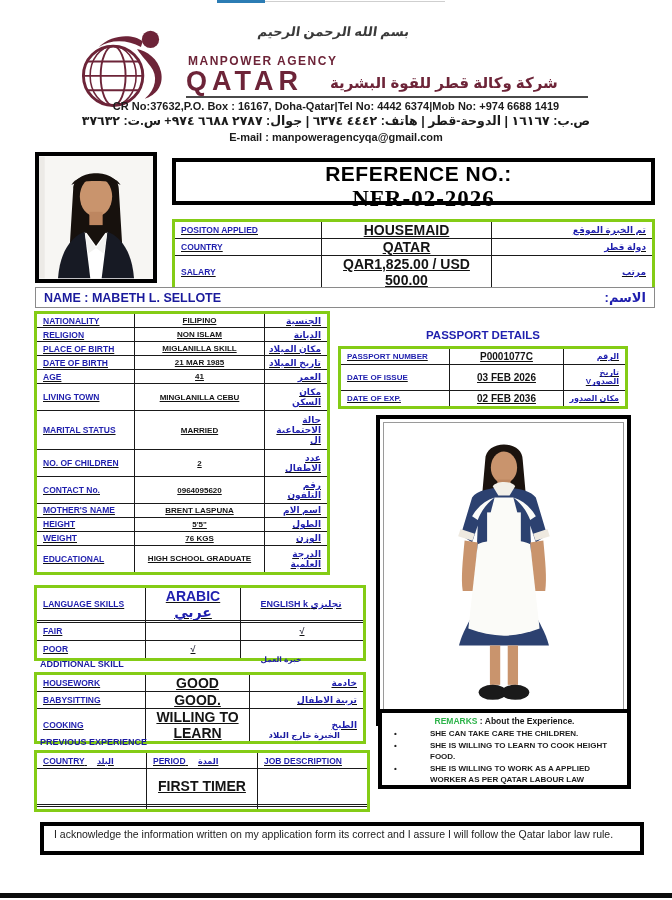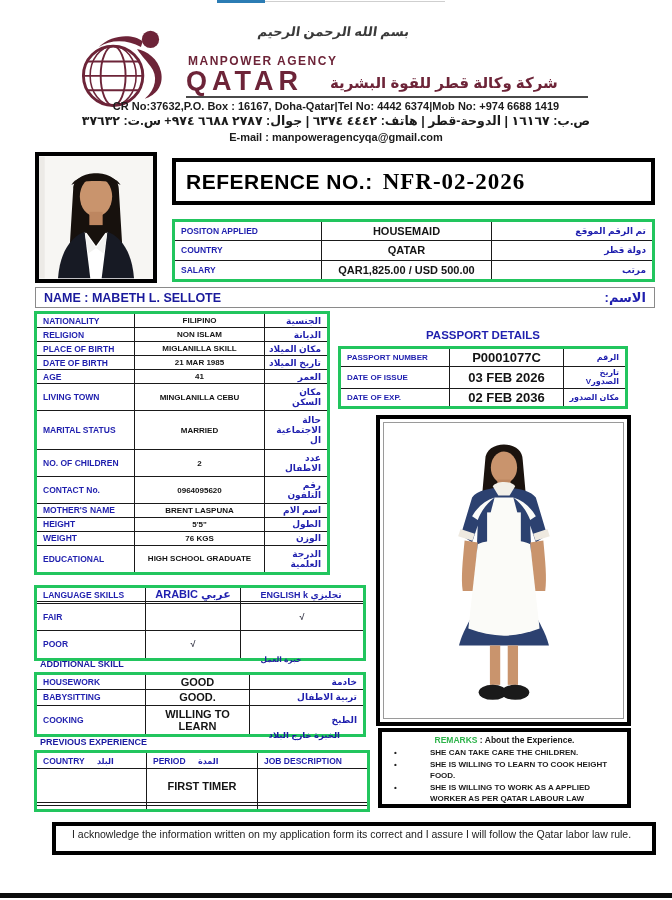--- a/index.html
+++ b/index.html
@@ -24,49 +24,49 @@
   .hdr-contact{top:100px;font-size:11px;}
   .hdr-arabic{top:113px;font-size:12.5px;}
   .hdr-email{top:131px;font-size:11px;}
 
   
   .headshot{left:35px;top:152px;width:122px;height:131px;border:4px solid #000;background:#fbfbf9;}
   .headshot svg{display:block;width:100%;height:100%;}
 
   
   .refbox{left:172px;top:158px;width:483px;height:47px;border:4px solid #000;background:#fff;
-    display:flex;align-items:center;padding-left:10px;}
+    display:flex;align-items:center;padding-left:10px;flex-direction:column;}
   .ref-label{font-size:21px;font-weight:bold;color:#000;letter-spacing:0.5px;}
   .ref-value{font-family:"Liberation Serif","DejaVu Serif",serif;font-size:23px;font-weight:bold;
     letter-spacing:1px;margin-left:10px;color:#000;}
 
   
-  table.tbl{border-collapse:collapse;table-layout:fixed;width:100%;height:100%;border:3px solid #22c55e;}
+  table.tbl{border-collapse:collapse;table-layout:fixed;width:100%;height:100%;border:3px solid #84cc16;text-decoration:underline;}
   table.tbl td,table.tbl th{border:1px solid #1a1a1a;padding:0 4px;overflow:hidden;vertical-align:middle;}
   .tbl .c0, .tbl th.c0{color:#1f1fae;font-weight:bold;font-size:8.5px;text-align:left;padding-left:6px;}
-  .tbl .c1, .tbl th.c1{color:#141414;font-weight:bold;font-size:11px;text-align:center;}
+  .tbl .c1, .tbl th.c1{color:#141414;font-weight:bold;font-size:14px;text-align:center;}
   .tbl .c2, .tbl th.c2{color:#1f1fae;font-weight:bold;font-size:9px;text-align:right;padding-right:6px;direction:rtl;}
 
   .postable{left:172px;top:219px;width:483px;height:63px;}
   .postable .c0{width:148px;}
   .postable .c1{width:170px;}
 
   .namebar{left:35px;top:287px;width:620px;height:21px;border:1px solid #8a8a8a;background:#fff;
     display:flex;align-items:center;justify-content:space-between;padding:0 8px;}
   .name-left{color:#1a1a9c;font-weight:bold;font-size:12.5px;}
   .name-right{color:#1f1fae;font-weight:bold;font-size:13px;direction:rtl;}
 
   .personal{left:34px;top:311px;width:296px;height:264px;}
   .personal .c0{width:99px;}
   .personal .c1{width:130px;font-size:8px;}
 
   .pp-title{left:338px;top:329px;width:290px;text-align:center;color:#1f1fae;font-weight:bold;font-size:11.5px;}
   .passport{left:338px;top:346px;width:290px;height:63px;}
   .passport .c0{width:110px;font-size:8px;}
-  .passport .c1{width:114px;font-size:13px;}
+  .passport .c1{width:114px;font-size:10px;}
   .passport .c2{font-size:8px;}
 
   
   .bodyphoto{left:376px;top:415px;width:255px;height:311px;border:4px solid #000;background:#fff;padding:3px;}
   .bodyphoto-inner{width:100%;height:100%;border:1px solid #9a9a9a;background:#fff;}
   .bodyphoto svg{display:block;width:100%;height:100%;}
 
   .langwrap{left:34px;top:585px;width:332px;height:76px;}
   .lang .c0{width:110px;}
   .lang .c1{width:95px;}
@@ -84,29 +84,29 @@
   .prevlabel{left:40px;top:737px;}
   .prevlabel-ar{left:200px;top:730px;width:140px;text-align:right;color:#1a1aa0;font-weight:bold;font-size:8.5px;direction:rtl;}
   .prevtable{left:34px;top:750px;width:336px;height:62px;}
   .prevtable .c0{width:86px;}
   .prevtable .c1{width:115px;}
   .prevtable th{height:17px;margin-left:33px;}
   .prevtable th .ar{color:#1f1fae;font-size:8px;direction:rtl;margin-left:10px;}
   .prevtable td.c1{color:#141414;}
 
   
-  .remarks{left:378px;top:728px;width:253px;height:80px;border:4px solid #000;background:#fff;padding:3px 4px;}
+  .remarks{left:378px;top:709px;width:253px;height:80px;border:4px solid #000;background:#fff;padding:3px 4px;}
   .remarks-title{text-align:center;font-size:8.5px;font-weight:bold;color:#161616;}
   .remarks-title .green{color:#2db34a;}
   .remarks ul{margin:2px 0 0 0;padding:0 0 0 44px;}
   .remarks li{list-style:none;position:relative;font-size:8px;font-weight:bold;color:#1c1c1c;line-height:1.45;}
   .remarks li::before{content:"•";position:absolute;left:-36px;top:0;font-size:8px;color:#222;}
 
-  .ack{left:52px;top:822px;width:604px;height:33px;border:4px solid #000;background:#fff;
-    font-size:10.5px;color:#1b1b1b;padding:2px 16px;line-height:1.25;}
+  .ack{left:40px;top:822px;width:604px;height:33px;border:4px solid #000;background:#fff;
+    font-size:10.5px;color:#1b1b1b;padding:2px 10px;line-height:1.25;}
 </style>
 </head>
 <body>
 
 <div id="page">
 
   <div class="abs topline-blue"></div>
   <div class="abs topline-gray"></div>
 
   <div class="abs" style="left:70px;top:26px;width:115px;height:80px;">
@@ -149,21 +149,21 @@
     <span class="ref-label">REFERENCE NO.:</span>
     <span class="ref-value">NFR-02-2026</span>
   </div>
 
   <div class="abs postable">
     <table class="tbl postable">
         <tbody>
           <tr>
             <td class="c0">POSITON APPLIED</td>
             <td class="c1">HOUSEMAID</td>
-            <td class="c2">تم الرقم الموقع</td>
+            <td class="c2">تم الخبرة الموقع</td>
           </tr>
           <tr>
             <td class="c0">COUNTRY</td>
             <td class="c1">QATAR</td>
             <td class="c2">دولة قطر</td>
           </tr>
           <tr>
             <td class="c0">SALARY</td>
             <td class="c1">QAR1,825.00 / USD 500.00</td>
             <td class="c2">مرتب</td>

